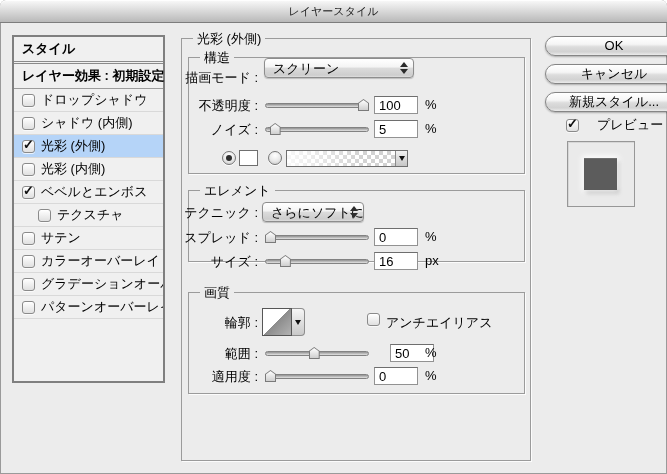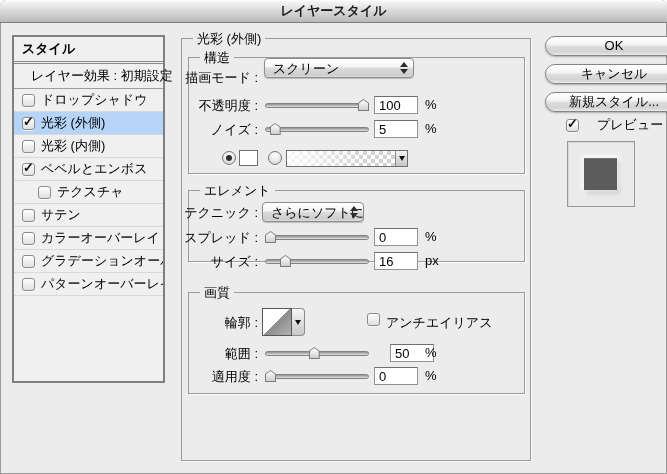--- a/index.html
+++ b/index.html
@@ -4,27 +4,27 @@
 <style>
   html,body{margin:0;padding:0;background:#fff;}
   body{width:667px;height:474px;font-family:"Liberation Sans",sans-serif;-webkit-font-smoothing:antialiased;}
   .window{position:relative;width:667px;height:474px;background:#ececec;overflow:hidden;
           border-radius:6px 6px 0 0;box-shadow:inset 0 0 0 1px #9a9a9a;box-sizing:border-box;}
   
   .titlebar{position:absolute;left:0;top:0;right:0;height:22px;
             background:linear-gradient(180deg,#fafafa 0%,#d6d6d6 55%,#b9b9b9 100%);
             border-bottom:1px solid #7d7d7d;box-shadow:inset 0 1px 0 rgba(255,255,255,.85);
             display:flex;align-items:center;justify-content:center;
-            font-size:13px;font-weight:bold;color:#1c1c1c;border-radius:6px 6px 0 0;}
+            font-size:11px;font-weight:normal;color:#1c1c1c;border-radius:6px 6px 0 0;}
   
   .sidebar{position:absolute;left:12px;top:35px;width:153px;height:348px;background:#f0f0f0;
            border:2px solid #7f7f7f;box-sizing:border-box;}
   .side-header{height:24px;line-height:24px;padding-left:8px;font-size:13px;font-weight:bold;color:#000;
                border-bottom:3px double #8a8a8a;}
-  .side-subheader{height:24px;line-height:24px;padding-left:17px;font-size:13px;font-weight:normal;color:#000;
+  .side-subheader{height:24px;line-height:24px;padding-left:8px;font-size:13px;font-weight:bold;color:#000;
                border-bottom:1px solid #9c9c9c;white-space:nowrap;}
   .side-item{height:22px;display:flex;align-items:center;border-bottom:1px solid #d9d9d9;
              padding-left:8px;font-size:13px;color:#000;white-space:nowrap;overflow:hidden;}
   .side-item.indent{padding-left:24px;}
   
   .cb{position:relative;width:13px;height:13px;flex:0 0 13px;margin-right:6px;border:1px solid #8a8a8a;
       border-radius:3px;background:linear-gradient(180deg,#ffffff,#e0e0e0);
       box-shadow:inset 0 1px 0 #fff, 0 1px 0 rgba(255,255,255,.7);box-sizing:border-box;}
   .cb.checked::after{content:"✓";position:absolute;left:0px;top:-4px;font-size:13px;font-weight:bold;color:#111;}
   
@@ -103,20 +103,24 @@
   <div class="titlebar">レイヤースタイル</div>
 
   <div class="sidebar">
     <div class="side-header">スタイル</div>
     <div class="side-subheader">レイヤー効果 : 初期設定</div>
     <div id="side-items">
         <div class="side-item">
           <span class="cb"></span>
           <span>ドロップシャドウ</span>
         </div>
+        <div class="side-item">
+          <span class="cb"></span>
+          <span>シャドウ (内側)</span>
+        </div>
         <div class="side-item" style="background: rgb(181, 212, 248);">
           <span class="cb checked"></span>
           <span>光彩 (外側)</span>
         </div>
         <div class="side-item">
           <span class="cb"></span>
           <span>光彩 (内側)</span>
         </div>
         <div class="side-item">
           <span class="cb checked"></span>

